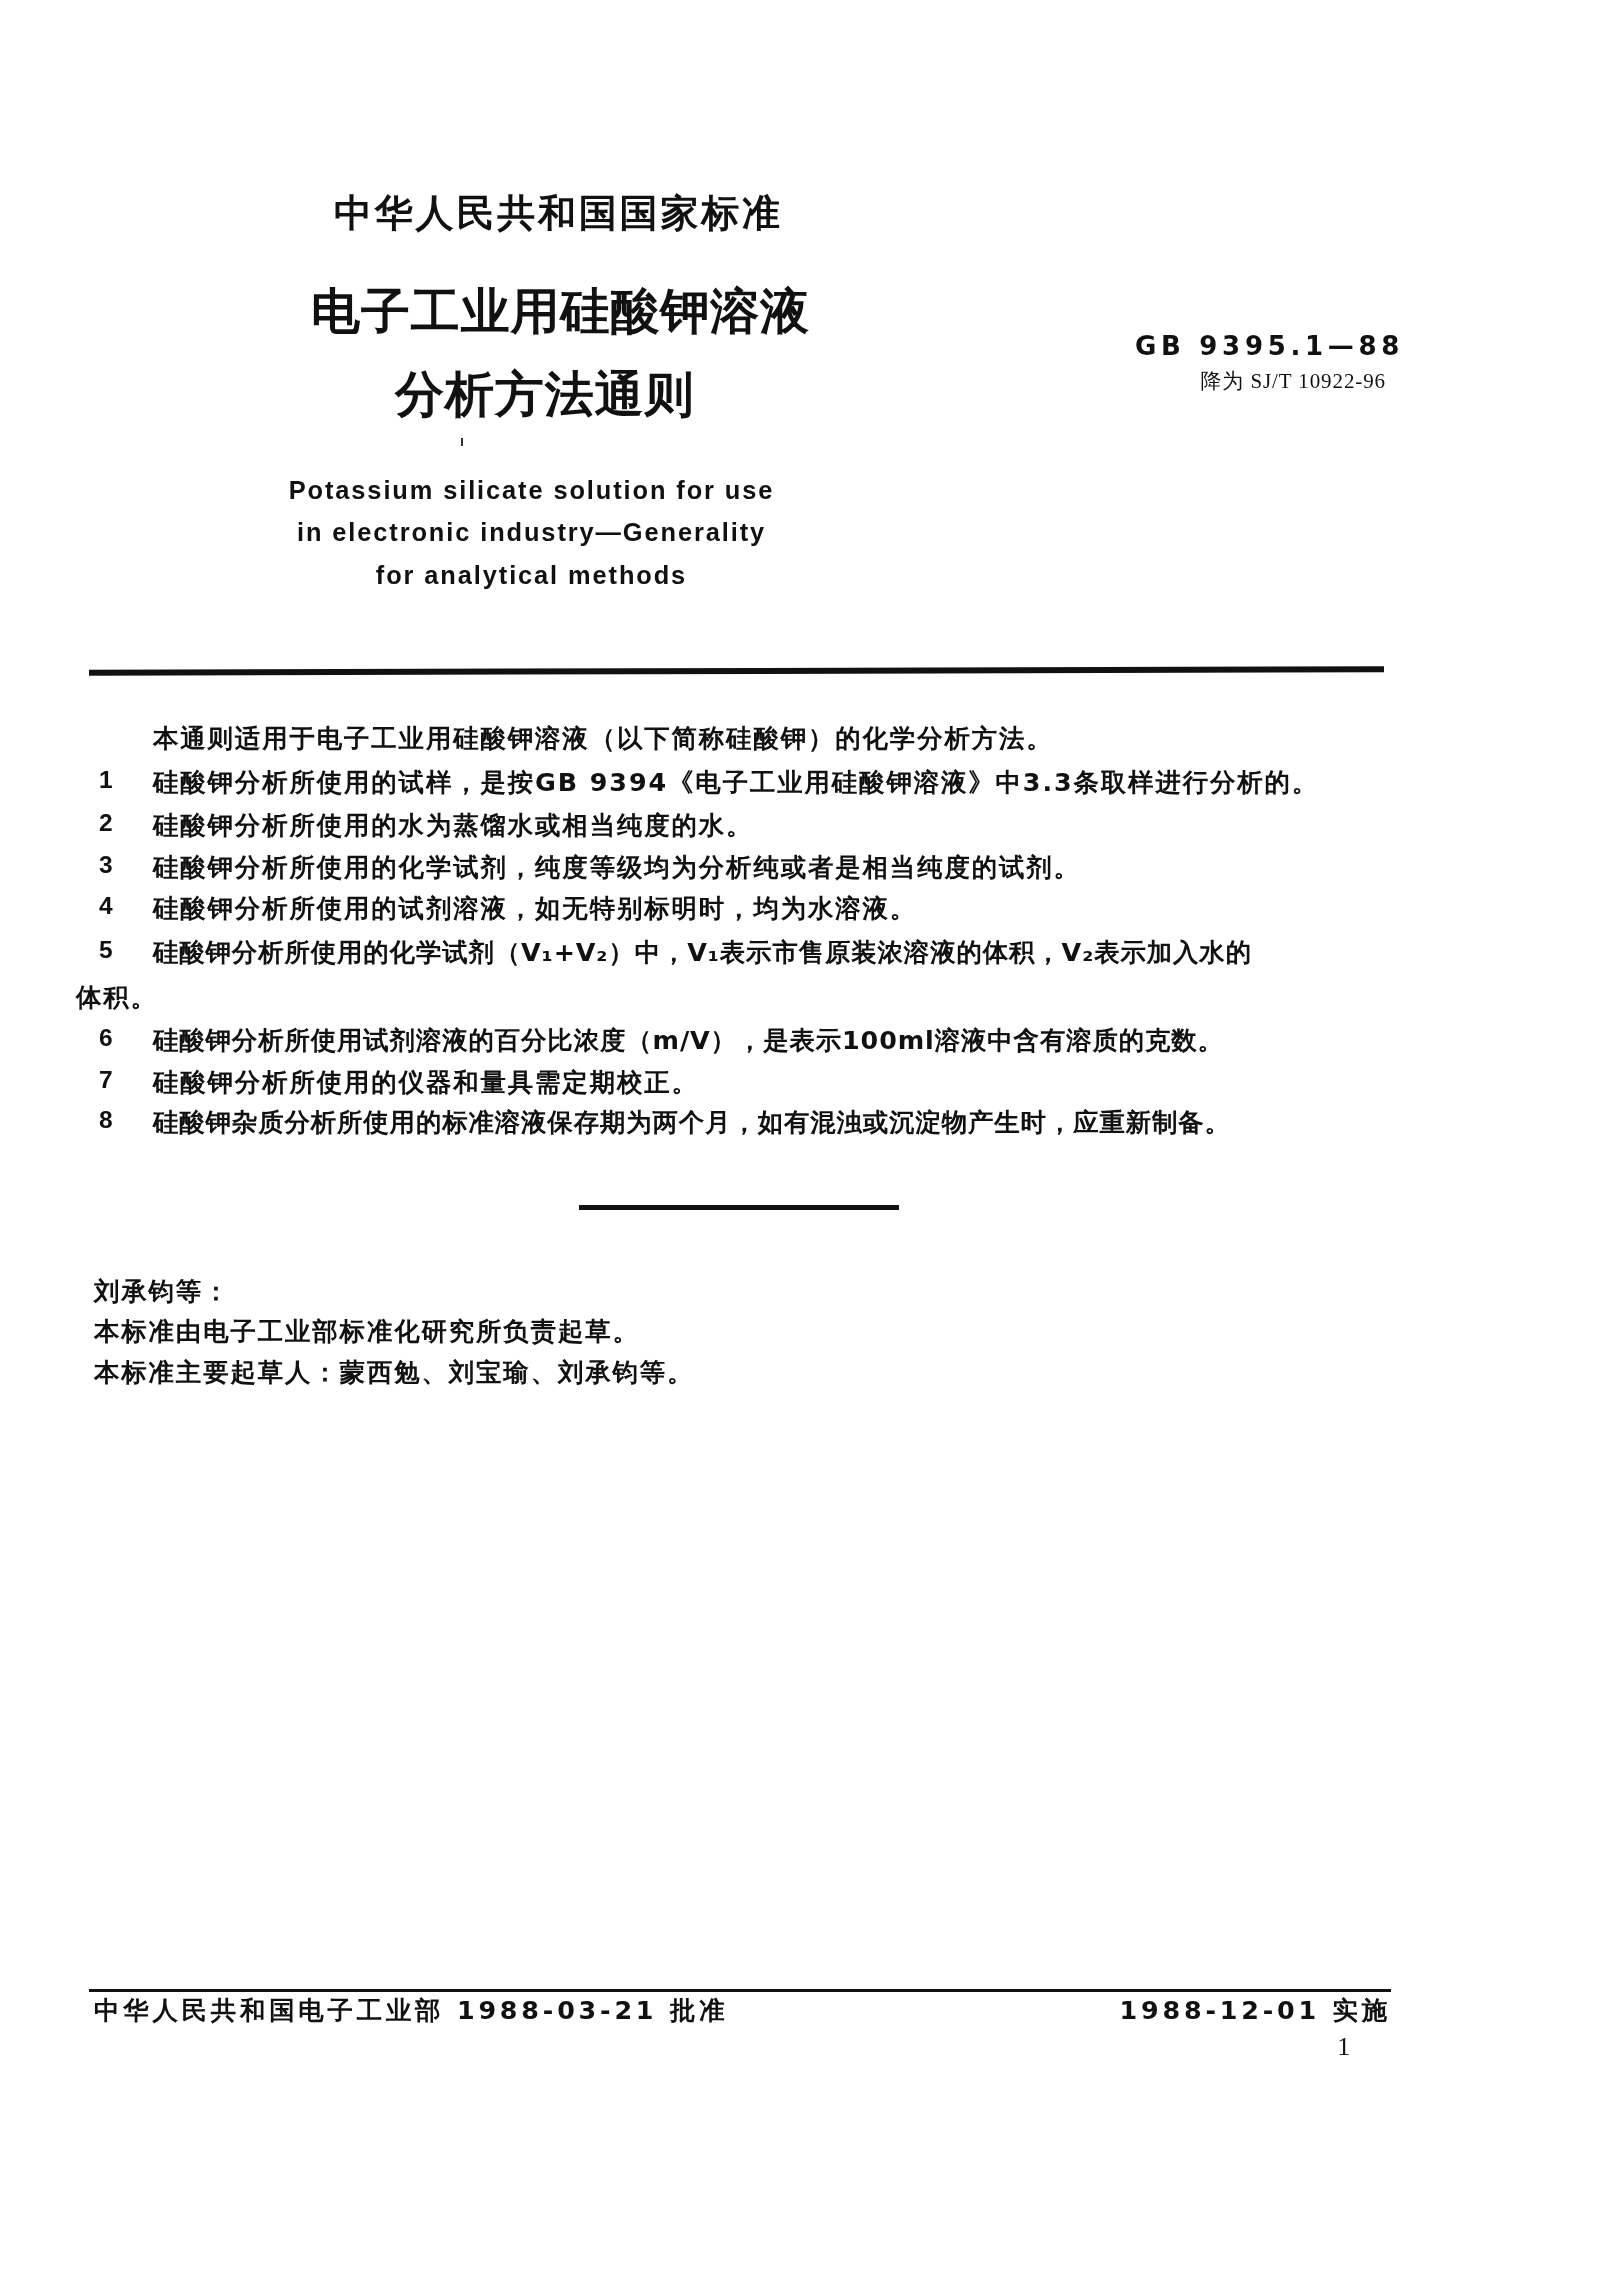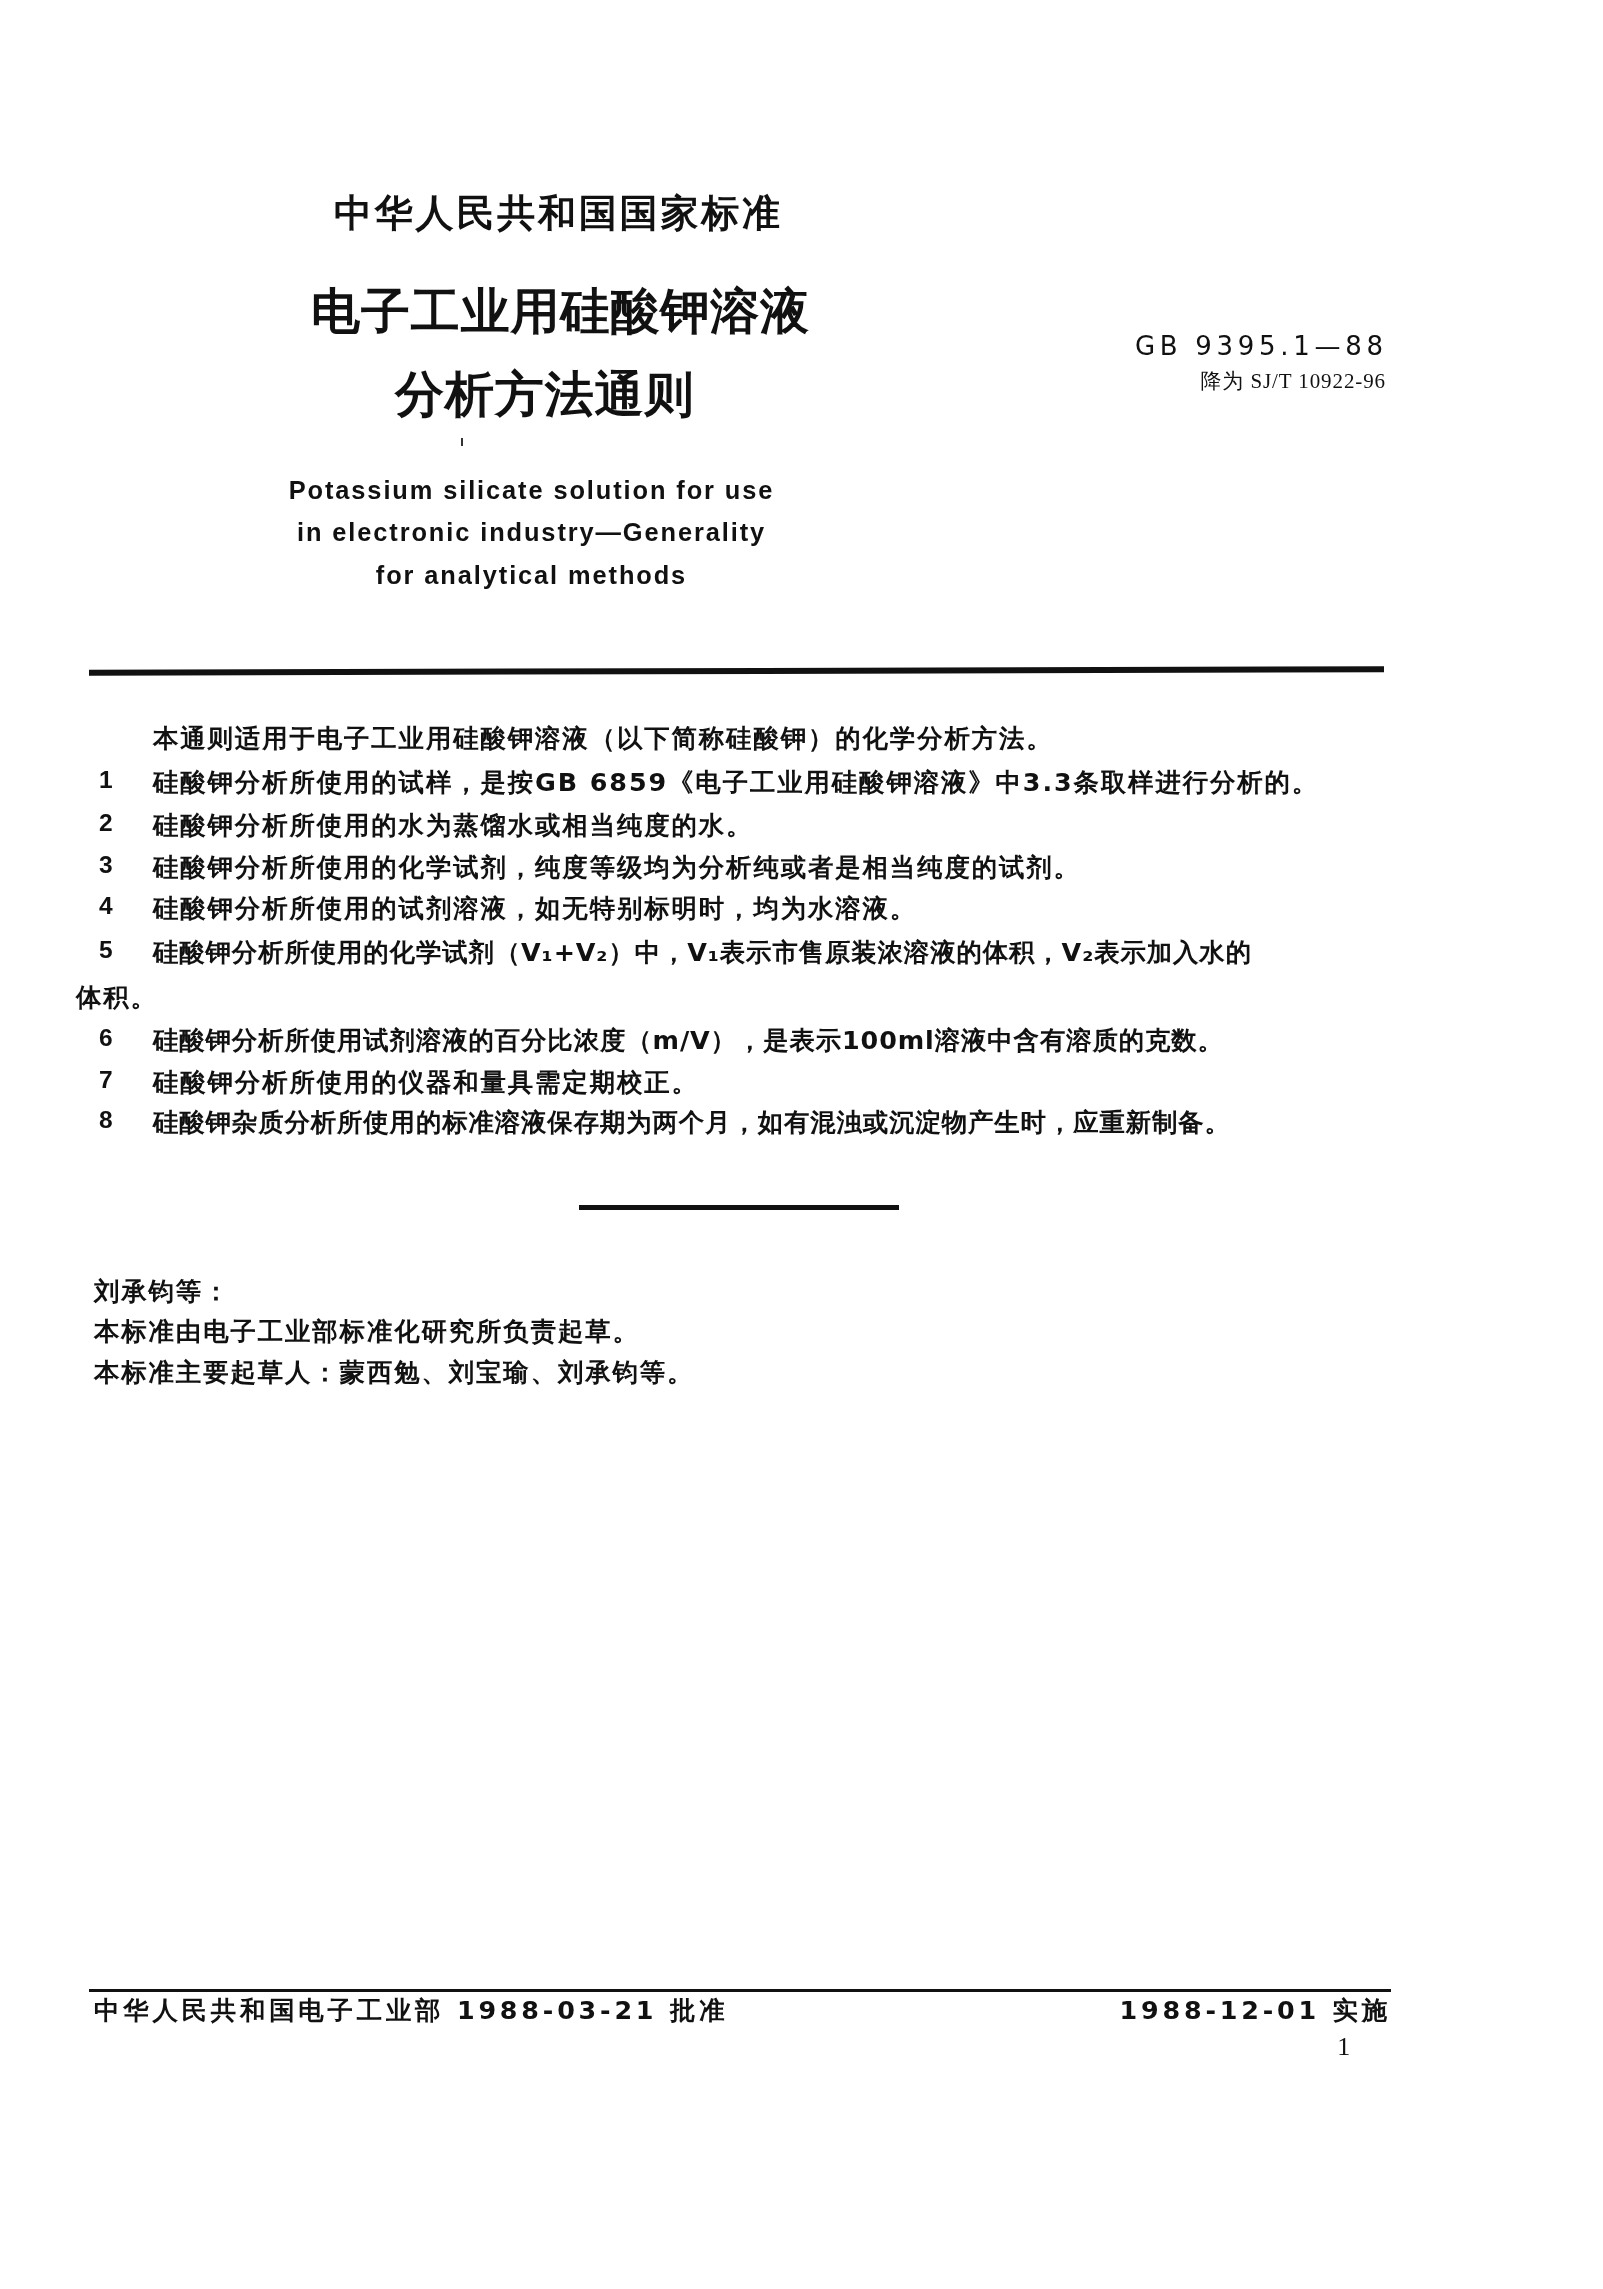--- a/index.html
+++ b/index.html
@@ -4,21 +4,21 @@
 <style>
   html, body { margin: 0; padding: 0; background: #ffffff; }
   body { width: 1604px; height: 2289px; position: relative; overflow: hidden; color: #111111; }
   .abs { position: absolute; white-space: nowrap; }
   .cjk { font-family: "DejaVu Sans", sans-serif; }
 
   .std-header { left: 334px; top: 188px; width: 428px; font-size: 38px; font-weight: bold; letter-spacing: 2.8px; text-align: left; }
   .title-1 { left: 311px; top: 279px; width: 461px; font-size: 49px; font-weight: bold; letter-spacing: 0.9px; text-align: right; }
   .title-2 { left: 395px; top: 362px; width: 282px; font-size: 49px; font-weight: bold; letter-spacing: 0.9px; text-align: left; }
 
-  .gb-code { left: 1135px; top: 331px; width: 250px; font-family: "DejaVu Sans", sans-serif; font-size: 26px; font-weight: normal; letter-spacing: 4.7px; }
+  .gb-code { left: 1135px; top: 331px; width: 250px; font-family: "DejaVu Sans", sans-serif; font-size: 26px; font-weight: bold; letter-spacing: 4.7px; }
   .gb-sub { left: 1139px; top: 367px; width: 247px; font-family: "Liberation Serif", serif; font-size: 21px; text-align: right; letter-spacing: 0.9px; }
 
   .en-title { font-family: "Liberation Sans", sans-serif; font-weight: bold; font-size: 25.4px; letter-spacing: 1.9px; text-align: center; width: 527px; left: 268px; }
   .en-1 { top: 476px; }
   .en-2 { top: 518px; }
   .en-3 { top: 561px; }
 
   .rule-thick { left: 89px; top: 668px; width: 1295px; height: 5.6px; background: #111111; transform: rotate(-0.15deg); }
   .rule-short { left: 579px; top: 1205px; width: 320px; height: 4.7px; background: #111111; }
   .rule-footer { left: 89px; top: 1989px; width: 1302px; height: 2.8px; background: #111111; }
@@ -47,21 +47,21 @@
 
 <div class="abs en-title en-1">Potassium silicate solution for use</div>
 <div class="abs en-title en-2">in electronic industry—Generality</div>
 <div class="abs en-title en-3">for analytical methods</div>
 
 <div class="abs rule-thick"></div>
 
 <div class="abs cjk body-line" style="left:153px; top:722px;">本通则适用于电子工业用硅酸钾溶液（以下简称硅酸钾）的化学分析方法。</div>
 
 <div class="abs num" style="top:766px;">1</div>
-<div class="abs cjk body-line txt" style="top:766px;">硅酸钾分析所使用的试样，是按GB 6859《电子工业用硅酸钾溶液》中3.3条取样进行分析的。</div>
+<div class="abs cjk body-line txt" style="top:766px;">硅酸钾分析所使用的试样，是按GB 9394《电子工业用硅酸钾溶液》中3.3条取样进行分析的。</div>
 
 <div class="abs num" style="top:809px;">2</div>
 <div class="abs cjk body-line txt" style="top:809px;">硅酸钾分析所使用的水为蒸馏水或相当纯度的水。</div>
 
 <div class="abs num" style="top:851px;">3</div>
 <div class="abs cjk body-line txt" style="top:851px;">硅酸钾分析所使用的化学试剂，纯度等级均为分析纯或者是相当纯度的试剂。</div>
 
 <div class="abs num" style="top:892px;">4</div>
 <div class="abs cjk body-line txt" style="top:892px;">硅酸钾分析所使用的试剂溶液，如无特别标明时，均为水溶液。</div>
 

